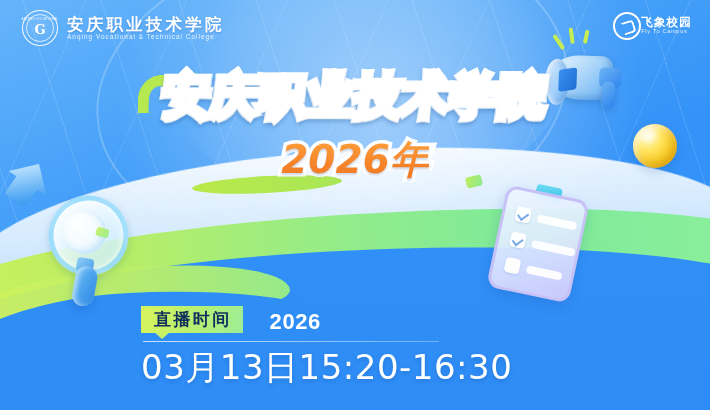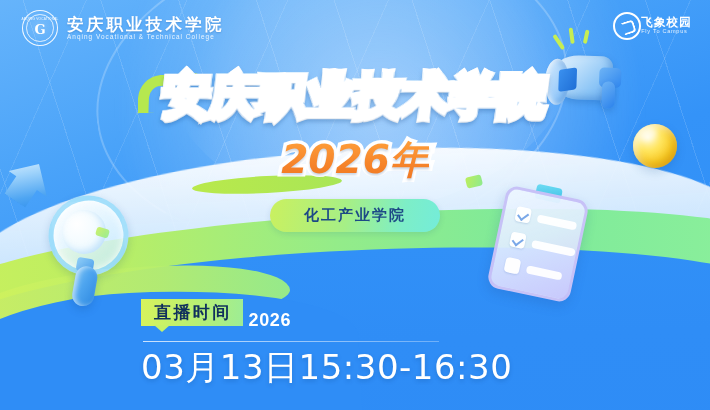--- a/index.html
+++ b/index.html
@@ -205,37 +205,37 @@
     padding:7px 34px;border-radius:18px;
     background:linear-gradient(100deg,#caf05f 0%,#a6ef86 45%,#7deec7 78%,#74ecd9 100%);
     color:#1d4a86;font-size:15px;font-weight:bold;letter-spacing:2px;
     font-family:"DejaVu Sans","Liberation Sans",sans-serif;
     box-shadow:0 2px 6px rgba(12,64,130,.12);
     white-space:nowrap;
   }
 
   
   .live-row{
-    position:absolute;left:141px;top:299px;display:flex;align-items:flex-start;gap:6px;
+    position:absolute;left:141px;top:299px;display:flex;align-items:flex-end;gap:27px;
   }
   .live-tag{
     position:relative;
     background:linear-gradient(95deg,#d7f35c 0%,#b8ef73 55%,#9ded95 100%);
     color:#0f2f5c;font-size:17px;font-weight:bold;letter-spacing:2.4px;
     padding:5px 11px 5px 13px;line-height:1;
     font-family:"DejaVu Sans","Liberation Sans",sans-serif;
   }
   .live-tag::after{
     content:"";position:absolute;left:13px;bottom:-6px;
     border-left:8px solid transparent;border-right:8px solid transparent;
     border-top:7px solid #c6f168;
   }
   .live-en{display:flex;flex-direction:column;gap:2px;}
   .live-year{
-    color:#fff;font-size:18px;font-weight:bold;line-height:1;letter-spacing:.6px;margin-top:12px;
+    color:#fff;font-size:22px;font-weight:bold;line-height:1;letter-spacing:.6px;margin-top:12px;
   }
   .live-label-row{display:flex;align-items:center;gap:7px;}
   .live-label{
     color:rgba(255,255,255,.92);font-size:12.5px;letter-spacing:2.4px;line-height:1;
   }
   .arrows{display:flex;gap:2px;}
   .arrows i{
     width:0;height:0;display:block;
     border-top:4.5px solid transparent;border-bottom:4.5px solid transparent;
     border-left:6px solid #a8ef6f;
@@ -458,25 +458,24 @@
   </div>
 
   <div class="line2">
     <div class="l2-swoosh"></div>
     <span class="year-wrap">
       <span class="year-stroke">2026年</span>
       <span class="year-fill">2026年</span>
     </span>
   </div>
 
-  <div class="pill">化工产业学院</div>
 
   <div class="live-row">
     <div class="live-tag">直播时间</div>
     <div class="live-en">
       <div class="live-year">2026</div>
     </div>
   </div>
 
   <div class="hr"></div>
-  <div class="datetime">03月13日15:30-16:30</div>
+  <div class="datetime">03月13日15:20-16:30</div>
 
 </div>
 
 </body></html>

